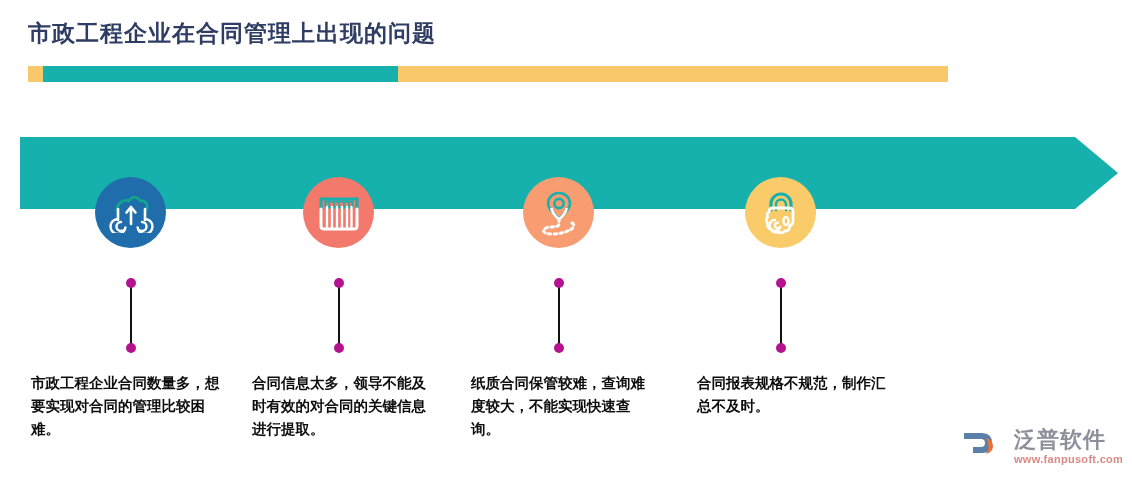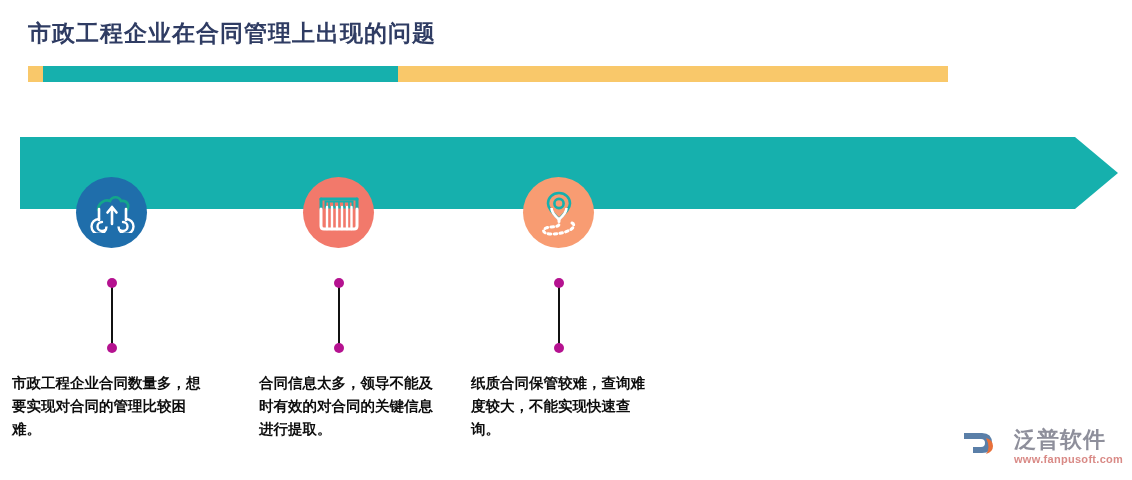--- a/index.html
+++ b/index.html
@@ -63,21 +63,21 @@
   }
   .arrow-banner svg { display: block; }
 
   
   .step {
     position: absolute;
     top: 0;
     width: 222px;
     height: 480px;
   }
-  .step-1 { left: 0;   }
+  .step-1 { left: 19px;   }
   .step-2 { left: 227px; }
   .step-3 { left: 447px; }
   .step-4 { left: 669px; }
   .step-5 { left: 891px; }
 
   .icon-circle {
     position: absolute;
     left: 76px;
     top: 177px;
     width: 71px;
@@ -123,21 +123,21 @@
     width: 196px;
     font-family: "DejaVu Sans", "Liberation Sans", sans-serif;
     font-size: 14.5px;
     line-height: 23px;
     color: #0d0d0d;
     font-weight: bold;
     letter-spacing: 0px;
   }
 
   
-  .step-2 .step-text { left: 32px; width: 186px; }
+  .step-2 .step-text { left: 25px; width: 186px; }
   .step-3 .step-text { left: 24px; width: 186px; }
   .step-4 .step-text { left: 28px; width: 196px; }
   .step-5 .step-text { left: 26px; width: 192px; }
 
   
   .logo {
     position: absolute;
     left: 962px;
     top: 428px;
     width: 160px;
@@ -245,20 +245,40 @@
       </span>
     </div>
     <div class="connector">
       <div class="conn-line"></div>
       <div class="conn-dot conn-dot-top"></div>
       <div class="conn-dot conn-dot-bottom"></div>
     </div>
     <div class="step-text">纸质合同保管较难，查询难度较大，不能实现快速查询。</div>
   </div>
 
+  <div class="step step-4">
+    <div class="icon-circle" style="background:#f9cb69;">
+      <span>
+        <svg width="46" height="44" viewBox="0 0 46 44" xmlns="http://www.w3.org/2000/svg">
+          <path d="M13 19 L13 13 A10 10 0 0 1 33 13 L33 19" fill="none" stroke="#16b0ad" stroke-width="3.2" stroke-linecap="round"></path>
+          <path d="M18 19 L18 13.5 A5 5 0 0 1 28 13.5 L28 19" fill="none" stroke="#16b0ad" stroke-width="2.4" stroke-linecap="round"></path>
+          <path d="M11 21 Q11 17, 15 17 L31 17 Q35 17, 35 21 L35 30 Q35 34, 31.5 35 Q32 40, 27 40
+                   Q24 43, 20 41 Q15 42, 13 38 Q9 37, 9.5 32 Q7 29, 9.5 26 Q8.5 22, 11 21 Z" fill="none" stroke="#ffffff" stroke-width="2.8" stroke-linejoin="round"></path>
+          <path d="M17 29 A5.5 5.5 0 1 0 22.5 34.5 A2.8 2.8 0 1 1 19.7 31.7" fill="none" stroke="#ffffff" stroke-width="2.4" stroke-linecap="round"></path>
+          <ellipse cx="28" cy="30" rx="2.6" ry="4" fill="none" stroke="#ffffff" stroke-width="2.4"></ellipse>
+        </svg>
+      </span>
+    </div>
+    <div class="connector">
+      <div class="conn-line"></div>
+      <div class="conn-dot conn-dot-top"></div>
+      <div class="conn-dot conn-dot-bottom"></div>
+    </div>
+    <div class="step-text">合同报表规格不规范，制作汇总不及时。</div>
+  </div>
 
 
   <div class="logo">
     <span class="logo-mark">
       <svg width="34" height="32" viewBox="0 0 34 32" xmlns="http://www.w3.org/2000/svg">
         <path d="M2 4 L20 4 Q30 4, 30 14 Q30 24, 20 24 L11 24 L11 18 L19 18 Q23 18, 23 14 Q23 10, 19 10 L2 10 Z" fill="#5a7fa8"></path>
         <path d="M24 9 Q31 11, 31 17 Q31 23, 24 25 Q29 19, 24 9 Z" fill="#e8703a"></path>
       </svg>
     </span>
     <span class="logo-text-wrap">

